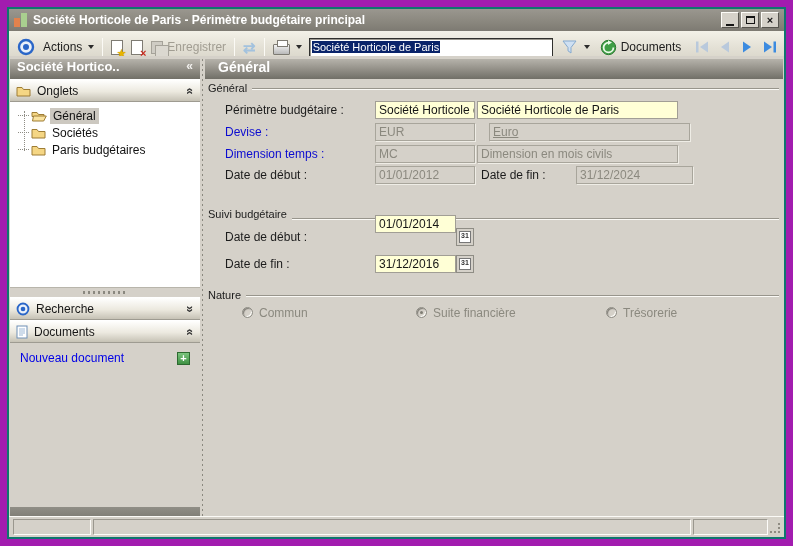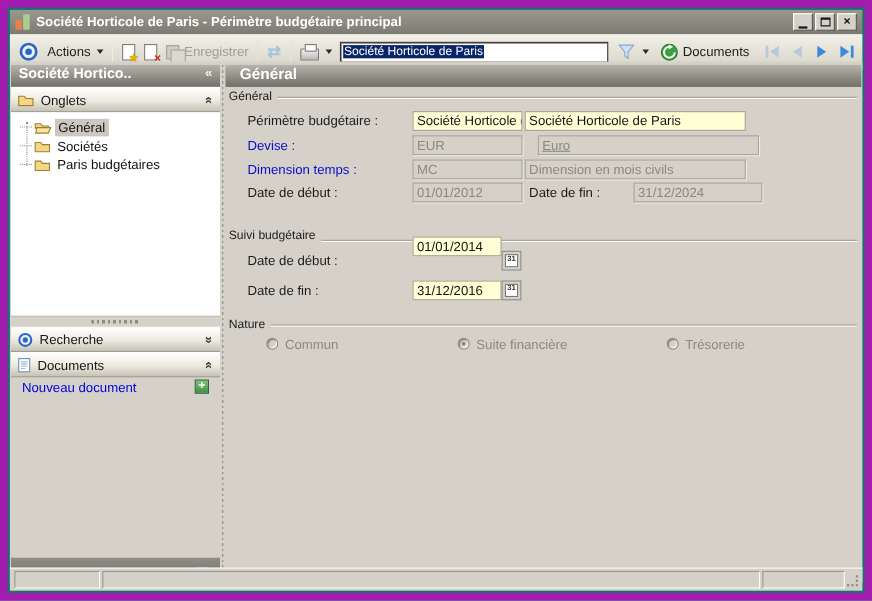--- a/index.html
+++ b/index.html
@@ -59,21 +59,21 @@
   .chev-rot { display:inline-block; transform:rotate(90deg); font-weight:bold; color:#3a3a3a; font-size:12px; margin-left:auto; }
   .tree-area { height:186px; background:#fff; position:relative; padding-top:5px; border-bottom:1px solid #b8b5ab; }
   .tree-vline { position:absolute; left:14px; top:9px; height:40px; border-left:1px dotted #8f8d85; }
   .tree-item { height:17px; display:flex; align-items:center; position:relative; padding-left:8px; }
   .tree-conn { width:11px; border-top:1px dotted #8f8d85; margin-right:2px; }
   .tree-label { padding:1px 3px; font-size:12px; color:#111; white-space:nowrap; }
   .tree-item.selected .tree-label { background:#ccc8c0; }
   .splitter-dots { height:9px; display:flex; align-items:center; justify-content:center; }
   .splitter-dots span { width:44px; height:3px;
     background:repeating-linear-gradient(90deg,#8a887f 0 2px,transparent 2px 5px); }
-  .link-row { height:20px; display:flex; align-items:flex-start; padding:0 10px 0 10px; margin-top:2px; }
+  .link-row { height:20px; display:flex; align-items:flex-end; padding:0 10px 0 10px; margin-top:2px; }
   .doc-link { color:#0000e6; font-size:12px; cursor:pointer; }
   .plus-btn { margin-left:auto; width:13px; height:13px; background:linear-gradient(#7cc47f,#3e9142);
     border:1px solid #2d6a30; color:#fff; display:flex; align-items:center; justify-content:center; font-size:11px; font-weight:bold; line-height:1; }
   .sidebar-filler { flex:1; }
   .sidebar-bottombar { height:22px; background:linear-gradient(180deg,#908e86 0%,#7b7971 60%,#6b6961 100%);
     display:flex; align-items:center; justify-content:flex-end; padding-right:12px; }
   .caret-light { width:0; height:0; border-left:4px solid transparent; border-right:4px solid transparent; border-top:5px solid #d9d6ce; }
 
   .vsplitter { position:absolute; top:3px; bottom:1px; left:191px; width:5px; }
   .vsplitter::after { content:''; position:absolute; left:2px; top:0; bottom:0; width:1px;

